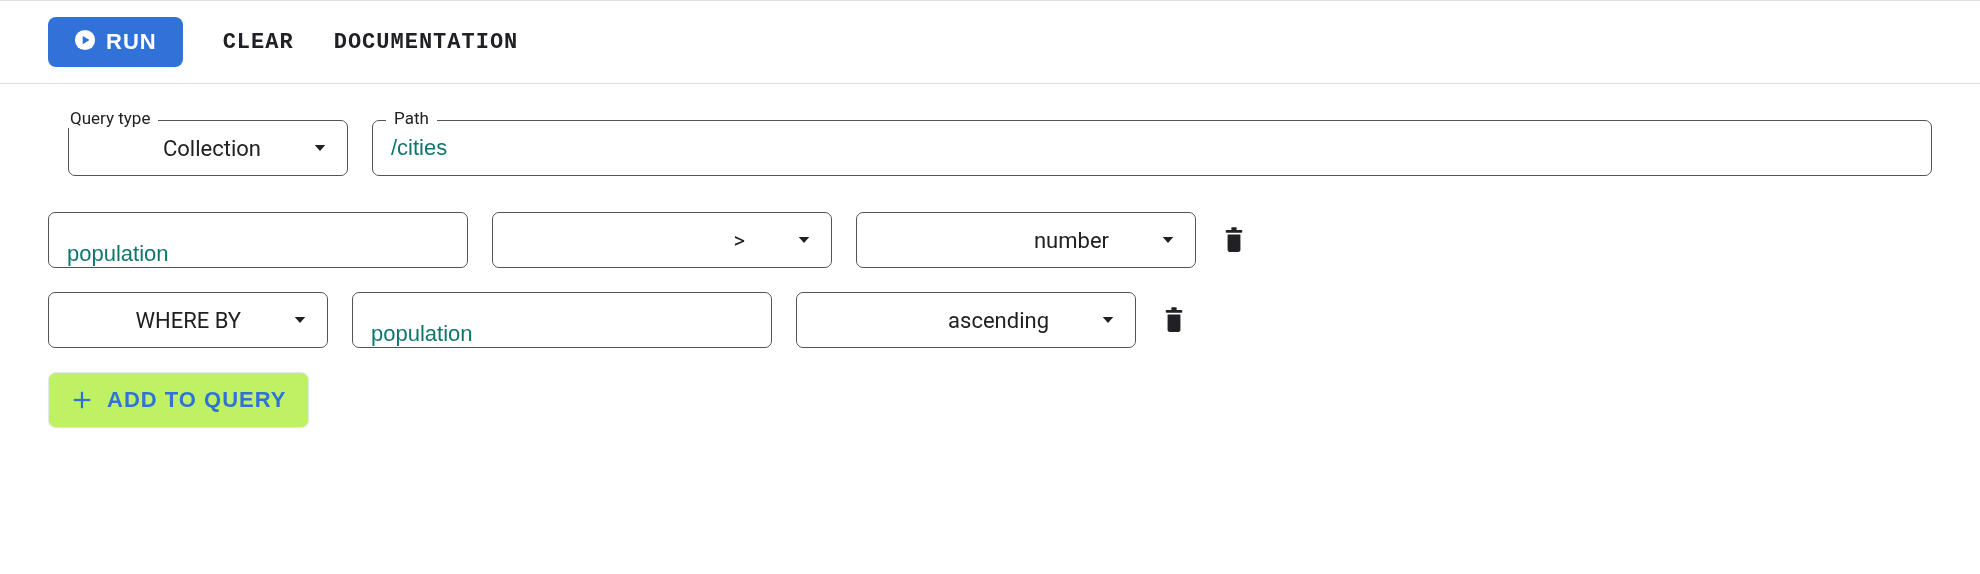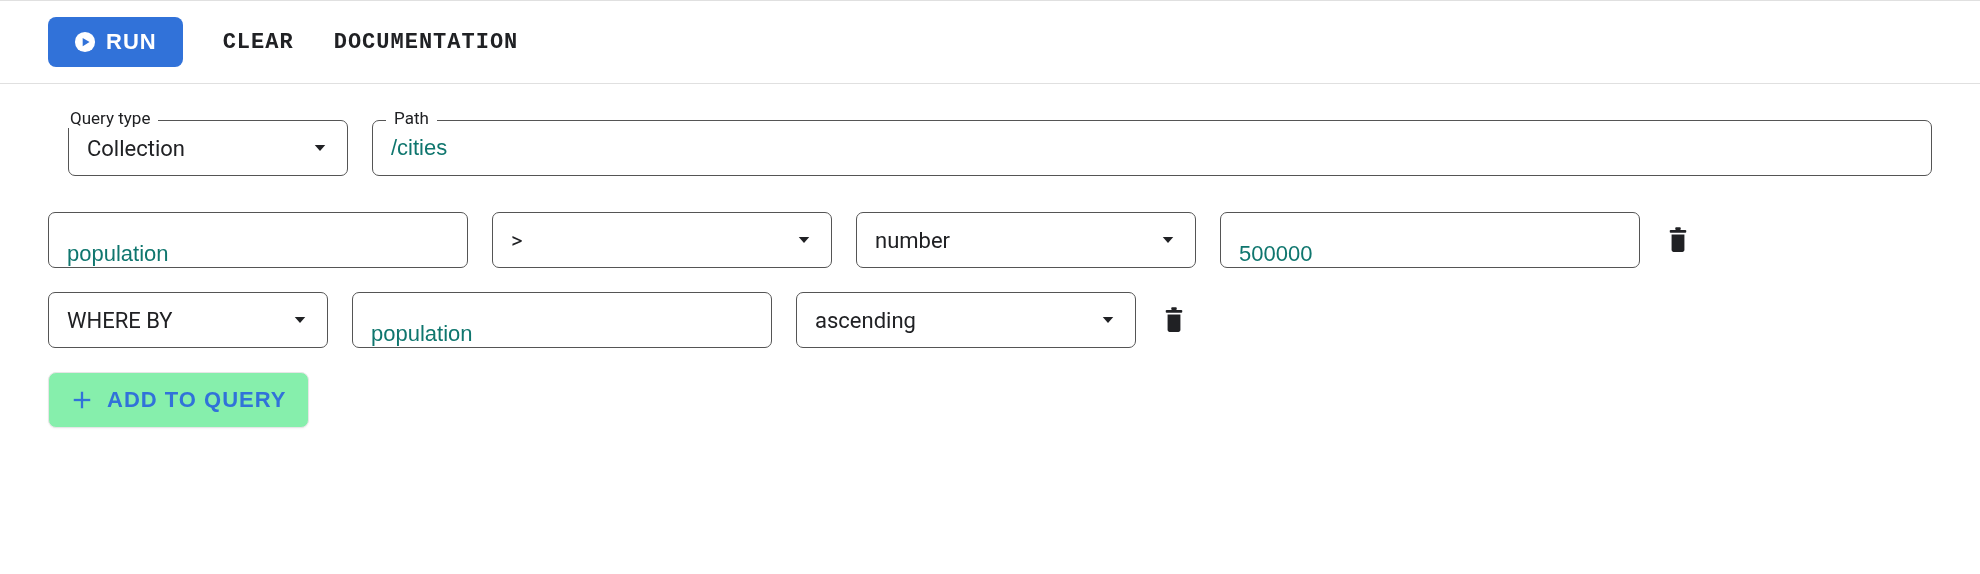--- a/index.html
+++ b/index.html
@@ -12,21 +12,21 @@
 .toolbar {
   display: flex;
   align-items: center;
   gap: 40px;
   padding: 16px 48px;
   border-top: 1px solid #e0e0e0;
   border-bottom: 1px solid #e0e0e0;
 }
 .run-button {
   display: inline-flex;
-  align-items: center;
+  align-items: flex-start;
   gap: 10px;
   background: #3172D9;
   color: #fff;
   border: none;
   border-radius: 8px;
   padding: 12px 26px;
   font-size: 22px;
   font-weight: 600;
   letter-spacing: 1px;
   cursor: pointer;
@@ -72,21 +72,21 @@
   border-radius: 7px;
   height: 56px;
   font-size: 22px;
   display: flex;
   align-items: center;
   padding: 0 18px;
   background: #fff;
   color: #202124;
 }
 .select {
-  justify-content: space-between;
+  justify-content: flex-end;
   cursor: pointer;
   position: relative;
   gap: 34px;
 }
 .select .label { white-space: nowrap; overflow: hidden; text-overflow: ellipsis; }
 .caret { margin-left: 16px; display: inline-flex; }
 .caret svg { width: 18px; height: 18px; fill: #202124; }
 .text-input input {
   border: none;
   outline: none;
@@ -113,21 +113,21 @@
   display: inline-flex;
   align-items: center;
   gap: 14px;
   border: 1px solid #e6e6e6;
   border-radius: 8px;
   padding: 14px 22px;
   font-size: 22px;
   font-weight: 600;
   letter-spacing: 1px;
   color: #3172D9;
-  background: #86efac;
+  background: #bef264;
   cursor: pointer;
   box-shadow: 0 1px 2px rgba(0,0,0,0.04);
 }
 .plus-icon { display: inline-flex; }
 .plus-icon svg { width: 22px; height: 22px; stroke: #3172D9; stroke-width: 2.5; }
 </style>
 </head>
 <body>
 
 <div class="toolbar">
@@ -180,23 +180,20 @@
         </span>
     </div>
     <div class="select w-340">
       <span class="label">number</span>
       <span class="caret">
           <svg viewBox="0 0 24 24">
             <path d="M5 8 L12 16 L19 8 Z"></path>
           </svg>
         </span>
     </div>
-    <div class="text-input w-420">
-      <input type="text" value="500000" style="">
-    </div>
     <span class="delete-icon">
       <svg viewBox="0 0 24 28">
           <rect x="3" y="3" width="18" height="3" rx="1"></rect>
           <rect x="9" y="0" width="6" height="3" rx="1"></rect>
           <path d="M5 8 H19 V25 Q19 27 17 27 H7 Q5 27 5 25 Z"></path>
         </svg>
     </span>
   </div>
 
   

